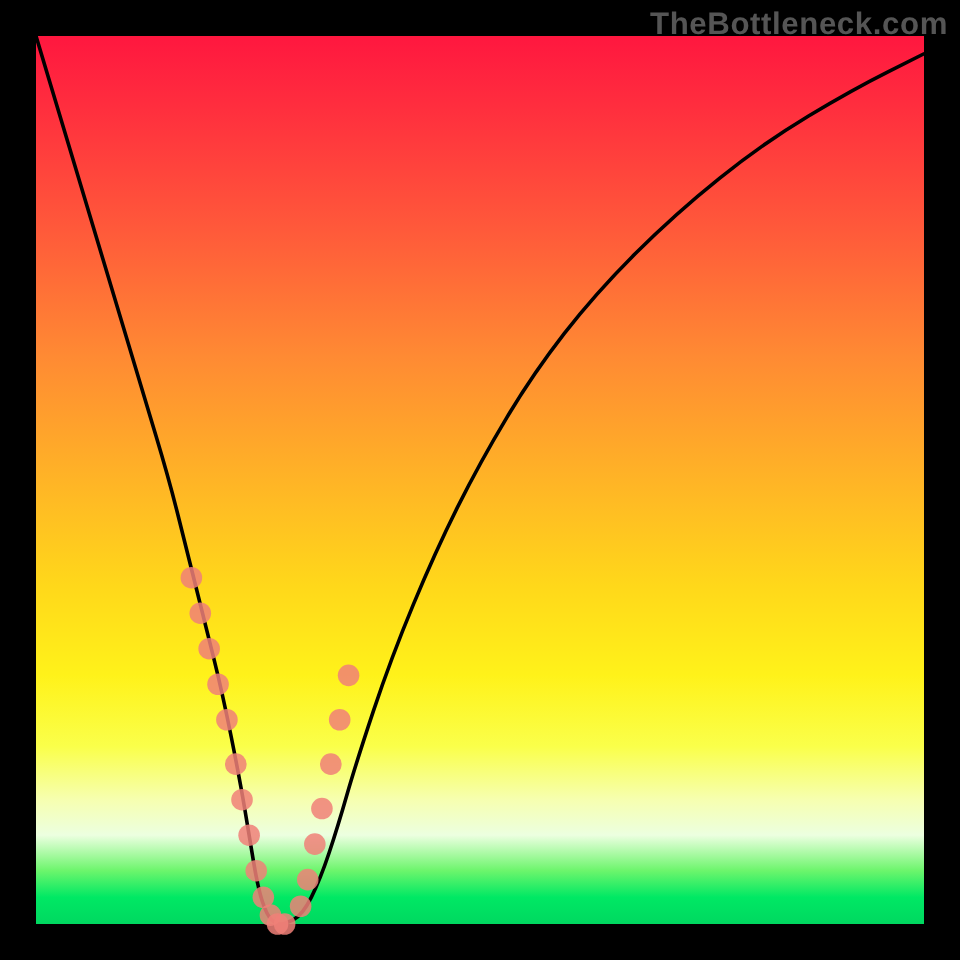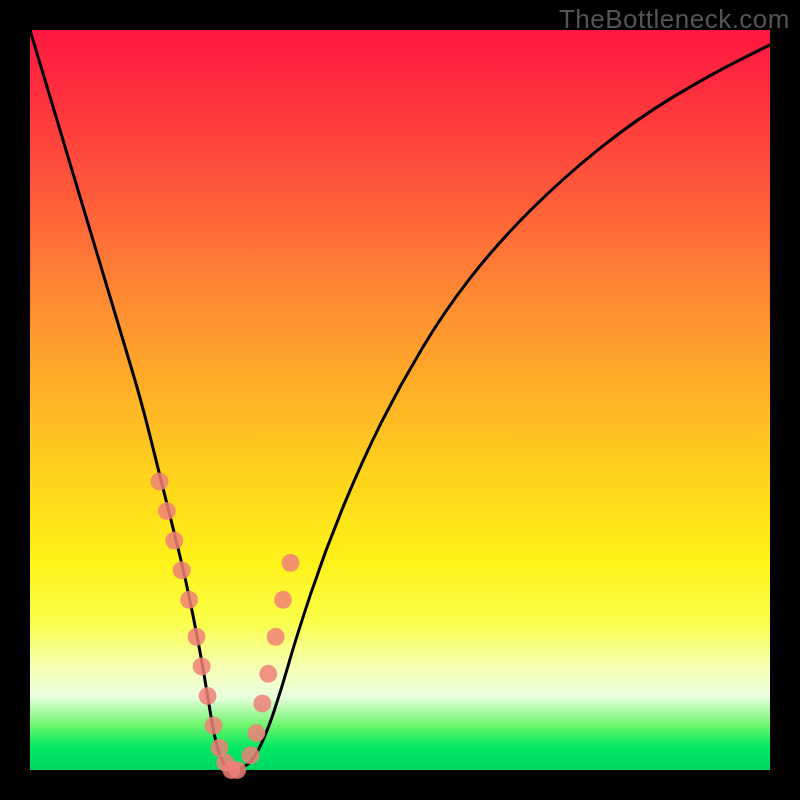--- a/index.html
+++ b/index.html
@@ -42,21 +42,21 @@
       #00d860 100%
     );
   }
   .watermark {
     position: absolute;
     top: 4px;
     right: 10px;
     color: #555;
     font-size: 26px;
     letter-spacing: 0.5px;
-    font-weight: 400;
+    font-weight: 700;
     user-select: none;
   }
   svg.curve {
     position: absolute;
     left: 0;
     top: 0;
     width: 740px;
     height: 740px;
     overflow: visible;
   }

